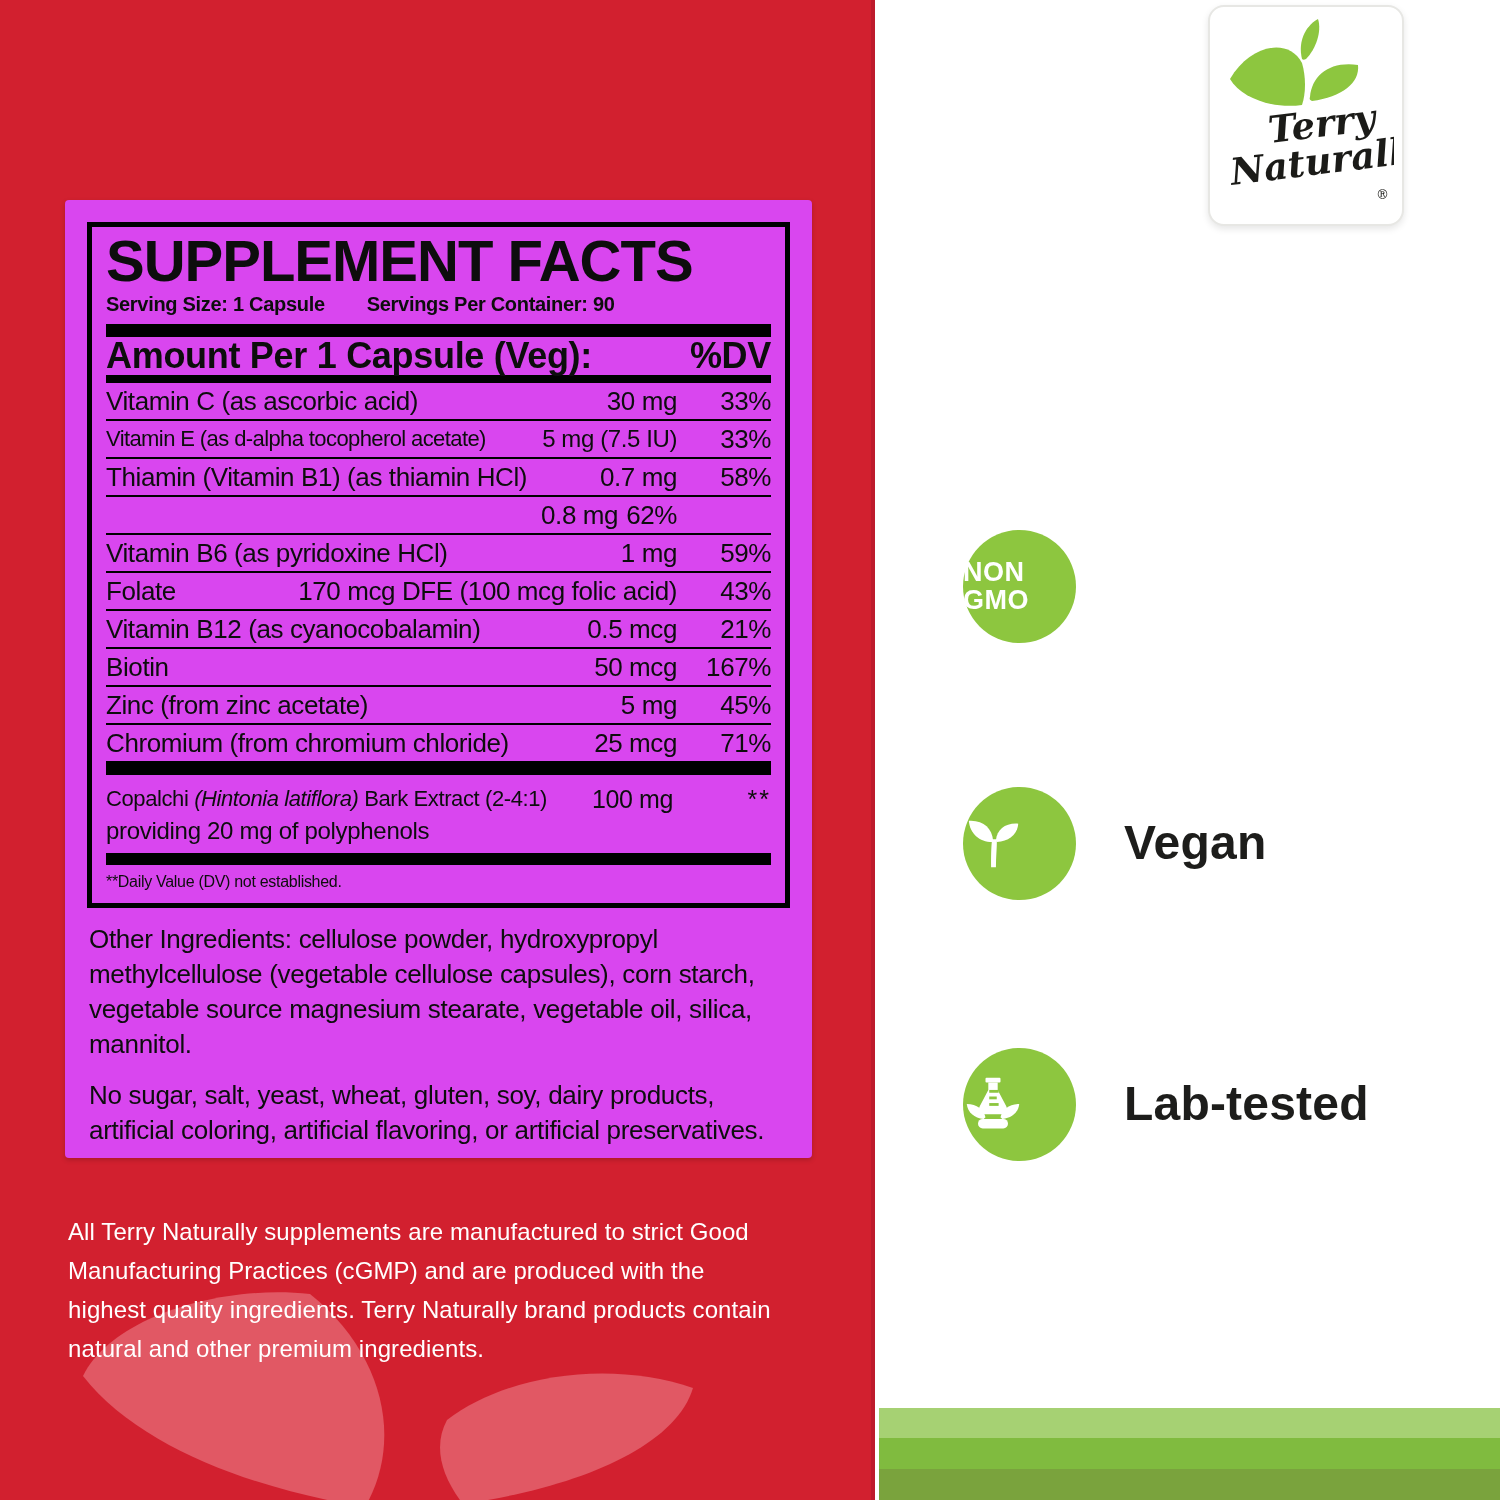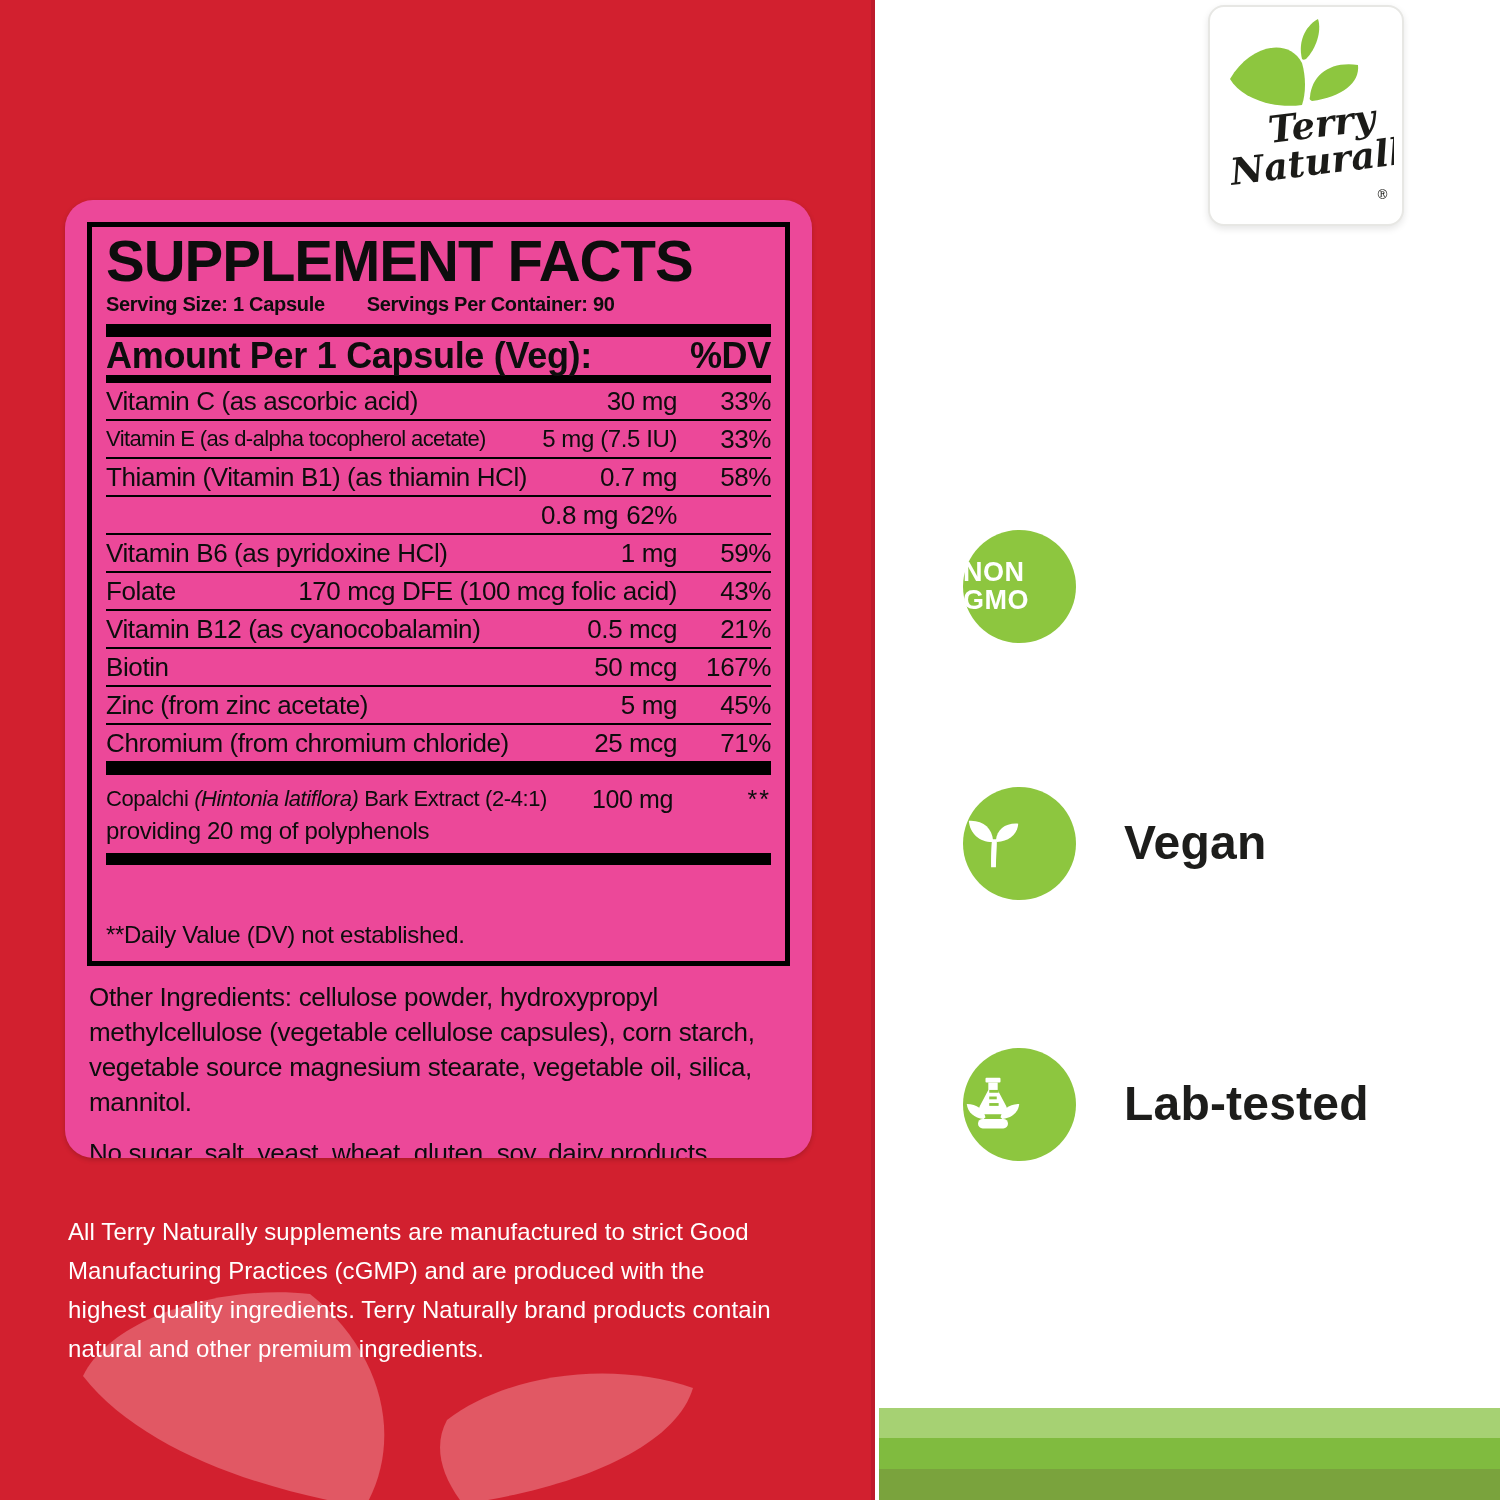--- a/index.html
+++ b/index.html
@@ -29,21 +29,21 @@
     border-right:4px solid var(--red-edge);
     overflow:hidden;
   }
   .watermark{
     position:absolute;left:55px;top:1292px;width:660px;height:215px;
   }
 
   
   .facts-card{
     position:absolute;left:65px;top:200px;width:747px;height:958px;
-    background:#ec4899;border-radius:28px;
+    background:#d946ef;border-radius:4px;
     box-shadow:0 2px 5px rgba(0,0,0,.18);
     padding:22px 22px 2px 22px;
     overflow:hidden;
   }
   .facts-box{
     border:5px solid #000;
     padding:4px 14px 8px 14px;
     color:var(--ink);
   }
   .facts-title{
@@ -77,21 +77,21 @@
   .frow.tight .famt{font-size:24px;}
   .botanical{padding:6px 0 8px 0;}
   .botanical-line1{
     display:grid;grid-template-columns:1fr auto 86px;
     align-items:center;column-gap:12px;
     font-size:22px;letter-spacing:-0.4px;white-space:nowrap;height:36px;
   }
   .botanical-line1 .famt{text-align:right;font-size:25px;}
   .botanical-line1 .fdv{text-align:right;font-size:25px;letter-spacing:2px;}
   .botanical-detail{font-size:24px;letter-spacing:-0.3px;}
-  .footnote{font-size:24px;letter-spacing:-0.3px;padding:8px 0 4px 0;margin-top:48px;}
+  .footnote{font-size:16px;letter-spacing:-0.3px;padding:8px 0 4px 0;}
   .other-ing{
     padding:14px 2px 0 2px;color:var(--ink);
     font-size:26px;line-height:35px;letter-spacing:-0.3px;
   }
   .other-ing p{margin-bottom:16px;}
   .other-ing b{font-weight:400;}
 
   
   .quality{
     position:absolute;left:68px;top:1212px;width:716px;

